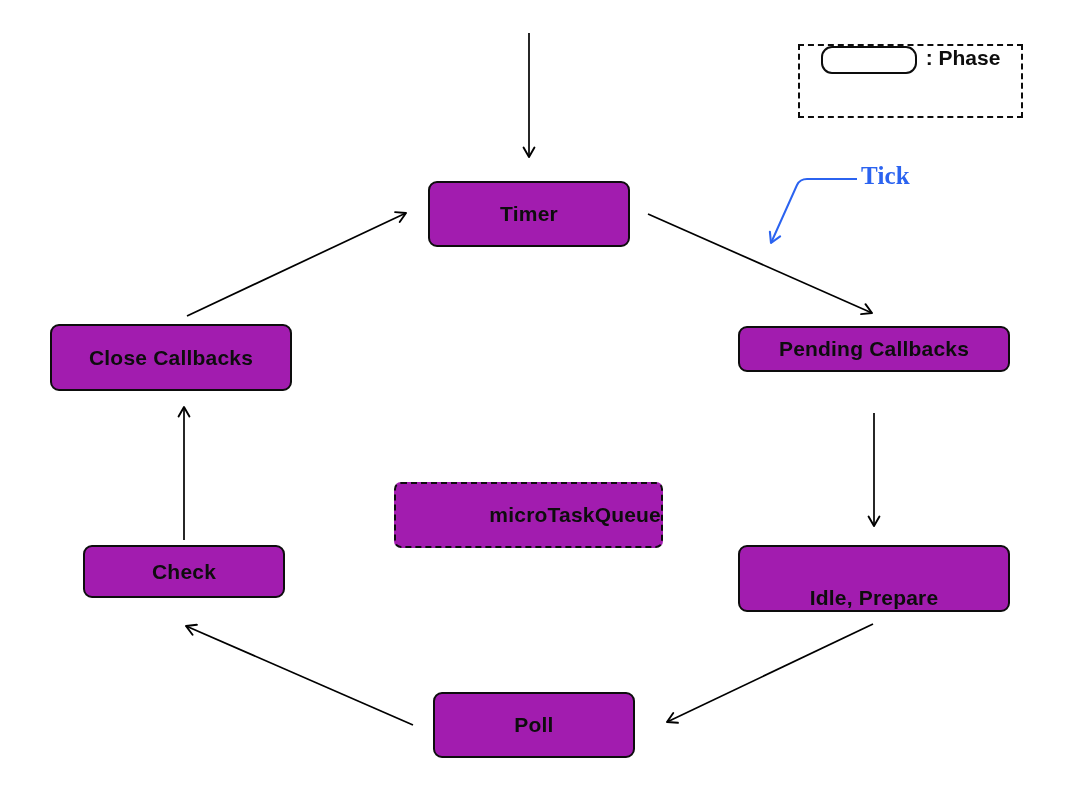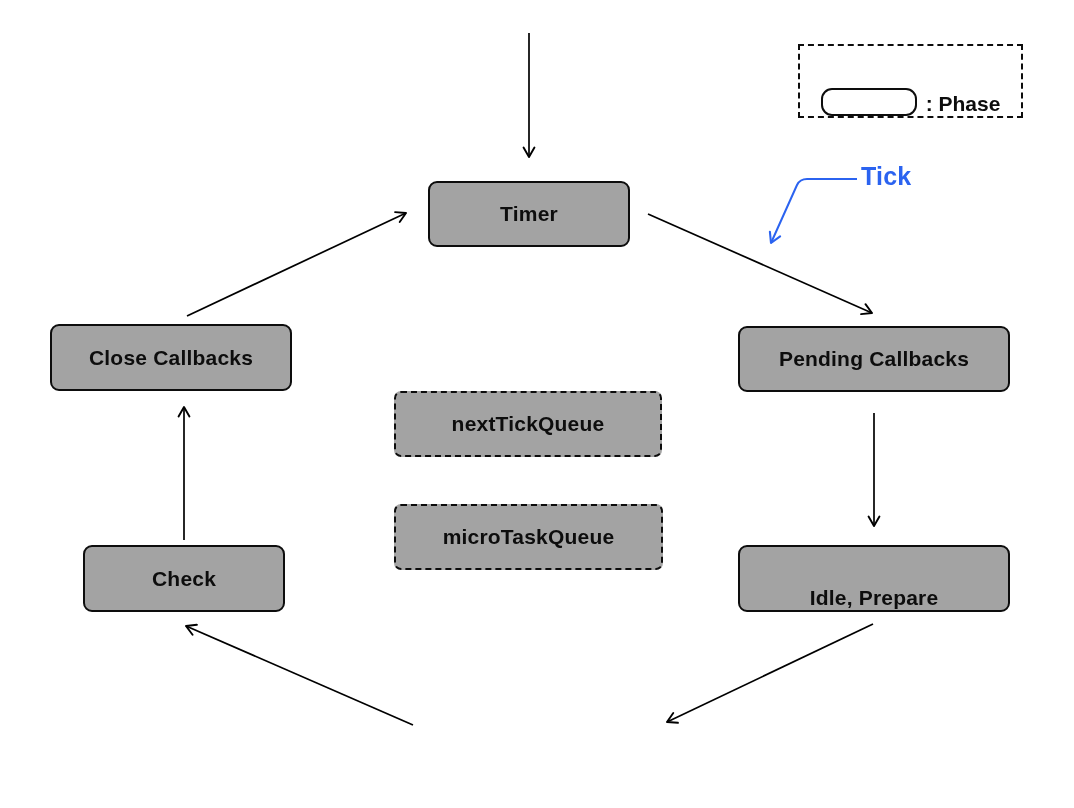--- a/index.html
+++ b/index.html
@@ -18,44 +18,44 @@
     height: 808px;
   }
   .phase, .queue {
     position: absolute;
     display: flex;
     align-items: center;
     justify-content: center;
     font-weight: 700;
     font-size: 21px;
     color: #0d0d0d;
-    background: #a3a3a3;
+    background: #a21caf;
     box-sizing: border-box;
     letter-spacing: 0.2px;
   }
   .phase { border: 2px solid #0d0d0d; border-radius: 9px; }
   .queue { border: 2px dashed #0d0d0d; border-radius: 7px; }
 
   .p-timer   { left: 428px; top: 181px; width: 202px; height: 66px; }
-  .p-pending { left: 738px; top: 326px; width: 272px; height: 66px; }
+  .p-pending { left: 738px; top: 326px; width: 272px; height: 46px; }
   .p-idle    { left: 738px; top: 545px; width: 272px; height: 67px; align-items: flex-end; }
   .p-poll    { left: 433px; top: 692px; width: 202px; height: 66px; }
-  .p-check   { left: 83px;  top: 545px; width: 202px; height: 67px; }
+  .p-check   { left: 83px;  top: 545px; width: 202px; height: 53px; }
   .p-close   { left: 50px;  top: 324px; width: 242px; height: 67px; }
 
   .q-next    { left: 394px; top: 391px; width: 268px; height: 66px; }
-  .q-micro   { left: 394px; top: 504px; width: 269px; height: 66px; }
+  .q-micro   { left: 394px; top: 482px; width: 269px; height: 66px; justify-content: flex-end; }
 
   .legend {
     position: absolute;
     left: 798px; top: 44px; width: 225px; height: 74px;
     border: 2px dashed #0d0d0d;
     box-sizing: border-box;
     display: flex;
-    align-items: flex-end;
+    align-items: flex-start;
     justify-content: center;
     gap: 9px;
     background: #ffffff;
   }
   .legend-pill {
     width: 96px; height: 28px;
     border: 2px solid #0d0d0d;
     border-radius: 11px;
     box-sizing: border-box;
     background: #ffffff;
@@ -65,20 +65,21 @@
     font-size: 21px;
     color: #0d0d0d;
   }
   .tick-label {
     position: absolute;
     left: 861px; top: 162px;
     color: #2b63f0;
     font-weight: 700;
     font-size: 25px;
     letter-spacing: 0.2px;
+    font-family: Liberation Serif, serif;
   }
 </style>
 </head>
 <body>
 
 <div class="stage">
 
   <svg class="arrows" viewBox="0 0 1074 808" xmlns="http://www.w3.org/2000/svg" aria-hidden="true">
     <defs>
       <marker id="arrowBlack" viewBox="0 0 10 10" refX="8" refY="5" markerWidth="8" markerHeight="8" orient="auto-start-reverse">
@@ -104,32 +105,32 @@
   </div>
 
   <div class="phase p-pending">
     <span>Pending Callbacks</span>
   </div>
 
   <div class="phase p-idle">
     <span>Idle, Prepare</span>
   </div>
 
+  <div class="phase p-poll">
+    <span>Poll</span>
+  </div>
 
   <div class="phase p-check">
     <span>Check</span>
   </div>
 
   <div class="phase p-close">
     <span>Close Callbacks</span>
   </div>
 
-  <div class="queue q-next">
-    <span>nextTickQueue</span>
-  </div>
 
   <div class="queue q-micro">
     <span>microTaskQueue</span>
   </div>
 
   <div class="legend">
     <span class="legend-pill"></span>
     <span class="legend-caption">: Phase</span>
   </div>
 

